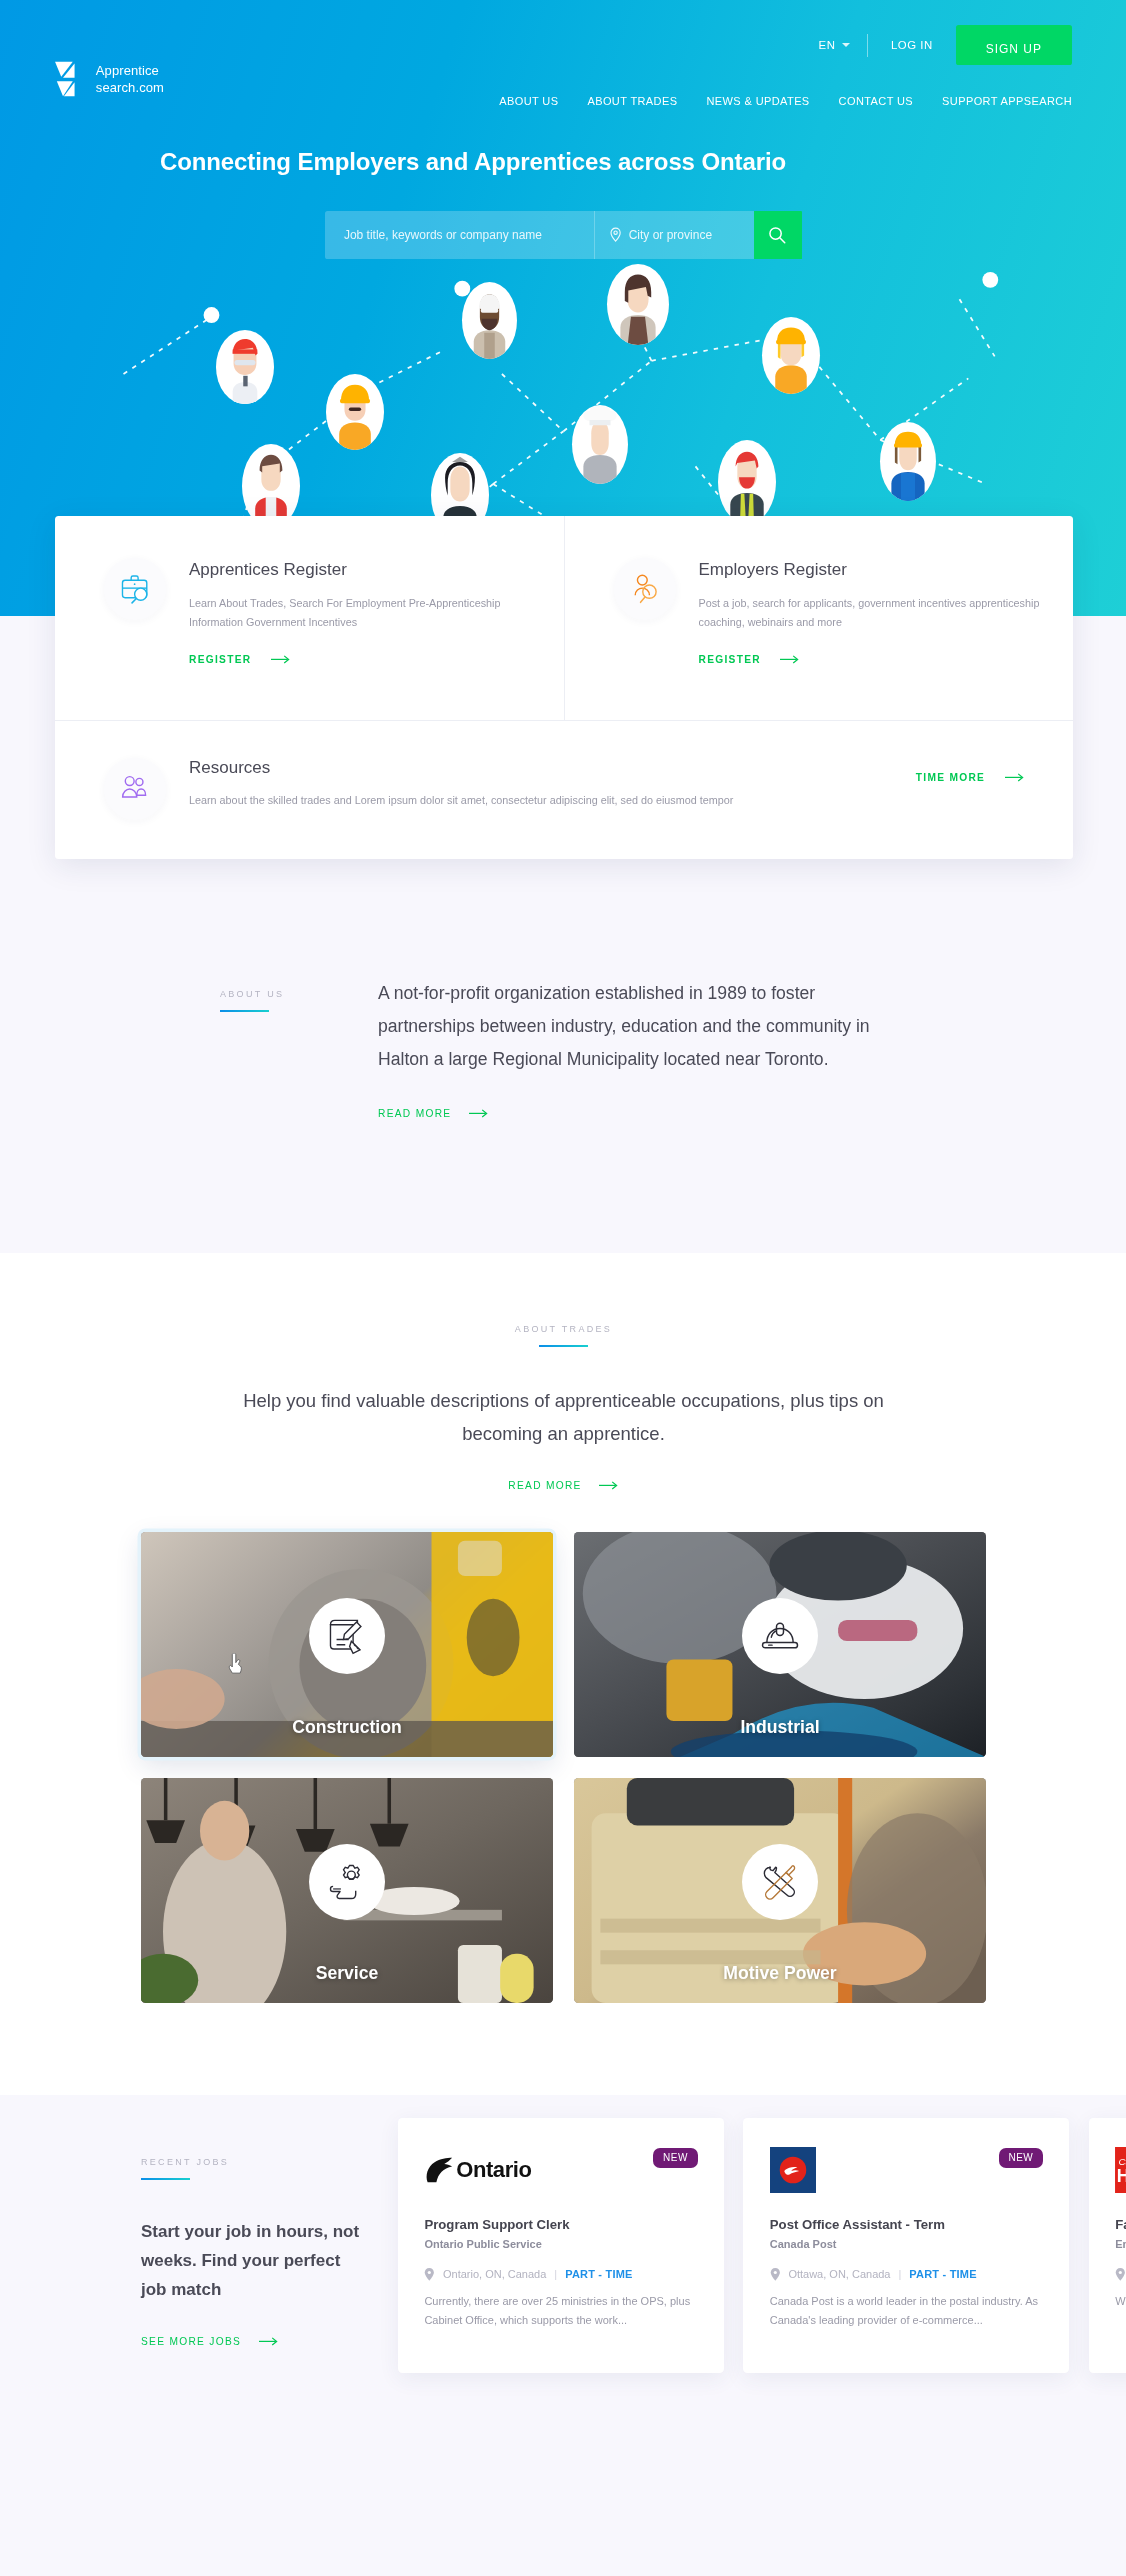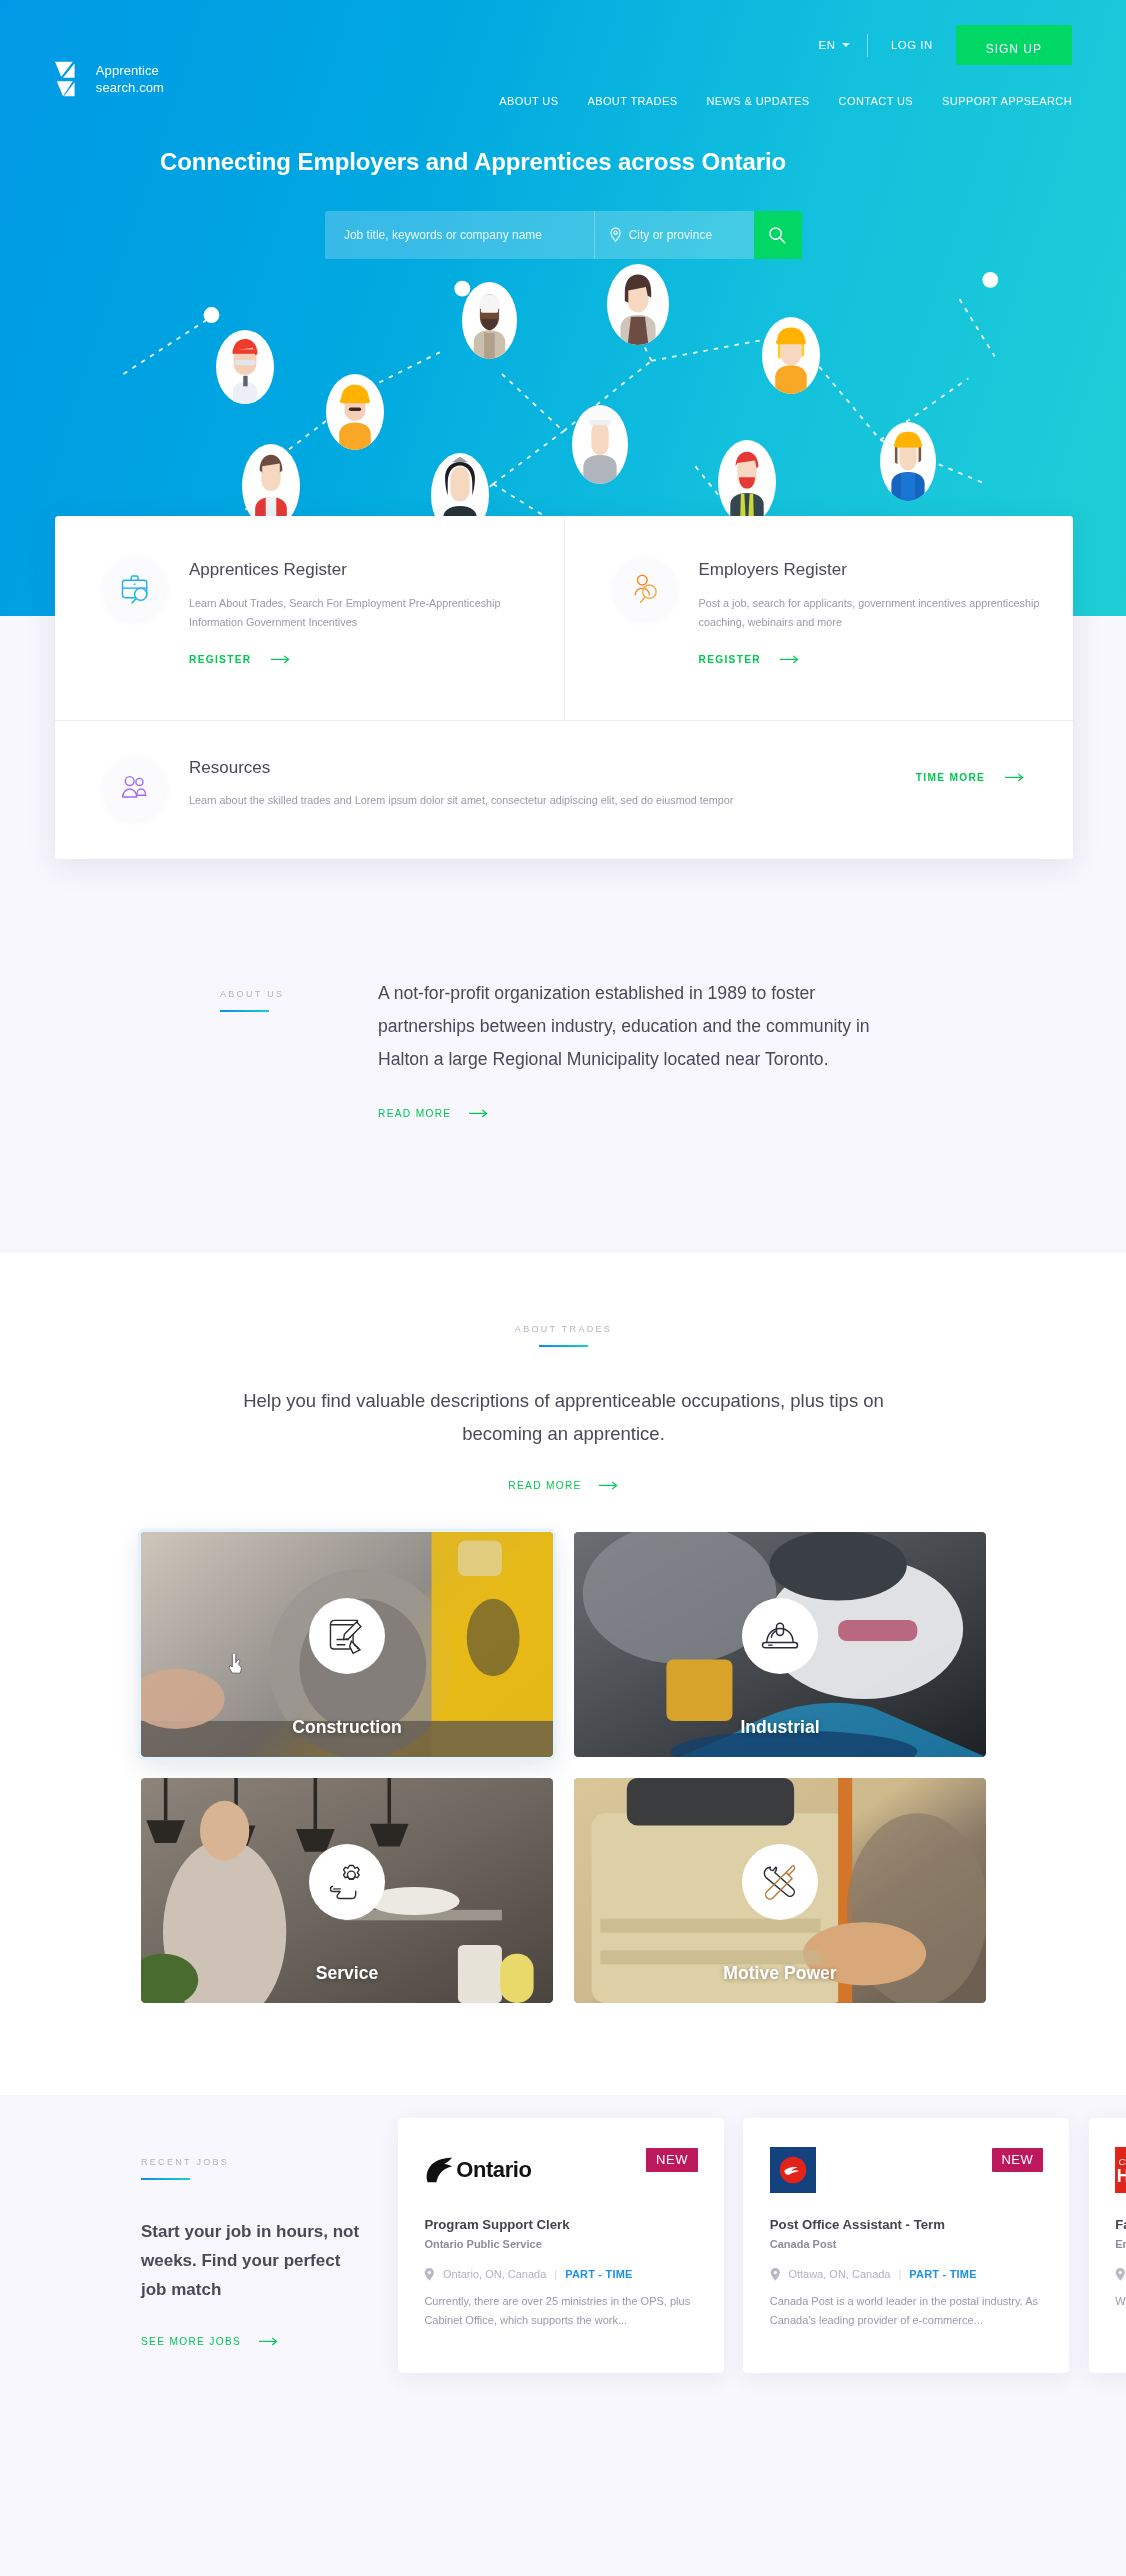--- a/index.html
+++ b/index.html
@@ -190,22 +190,22 @@
   }
   .jobs-left .glink { margin-top: 32px; }
   .jobs-track { position: absolute; top: 23px; left: 398px; display: flex; gap: 19.4px; }
   .jcard {
     width: 326px; height: 255px; background: #ffffff; border-radius: 4.4px;
     box-shadow: 0 5.3px 21px rgba(40,50,100,.07); padding: 28px 26.4px; position: relative;
     flex: none; cursor: pointer;
   }
   .jlogo { height: 48px; display: flex; align-items: center; }
   .new-badge {
-    position: absolute; right: 26.4px; top: 30px; background: #be185d; color: #fff;
-    font-size: 13px; letter-spacing: 0.5px; padding: 4.4px 9.7px; border-radius: 1px;
+    position: absolute; right: 26.4px; top: 30px; background: #701a75; color: #fff;
+    font-size: 10px; letter-spacing: 0.5px; padding: 4.4px 9.7px; border-radius: 7px;
   }
   .jtitle { margin-top: 23px; font-size: 13.2px; color: #44444f; font-weight: 700; }
   .jcompany { margin-top: 6.2px; font-size: 11px; color: #8d8d9c; font-weight: 700; }
   .jmeta { margin-top: 17.6px; display: flex; align-items: center; gap: 8px; font-size: 11px; }
   .jloc { color: #b3b3c0; }
   .jsep { color: #d4d4de; }
   .jtype { color: #1e90e8; font-weight: 700; letter-spacing: 0.2px; }
   .jdesc { margin-top: 11.4px; font-size: 11px; line-height: 18.5px; color: #9a9aa8; }
   .ontario-word { font-size: 22px; font-weight: 700; color: #111; letter-spacing: -0.4px; margin-left: 1.8px; }
 </style>

